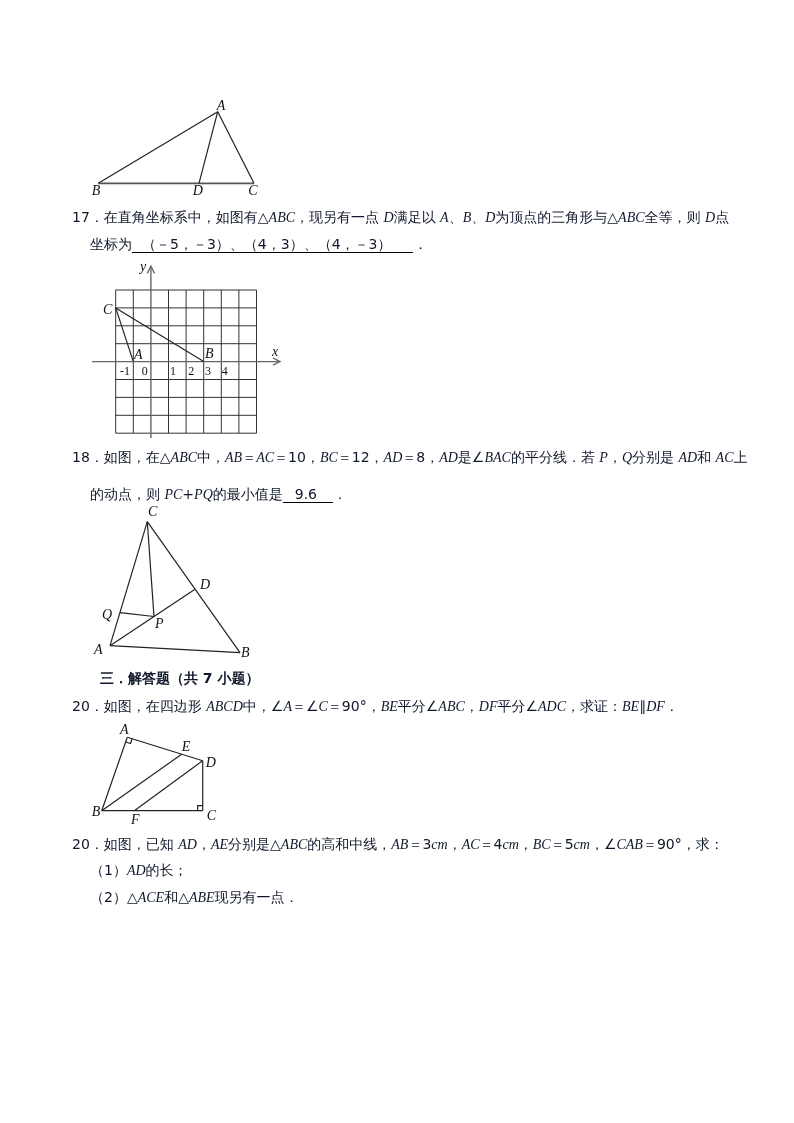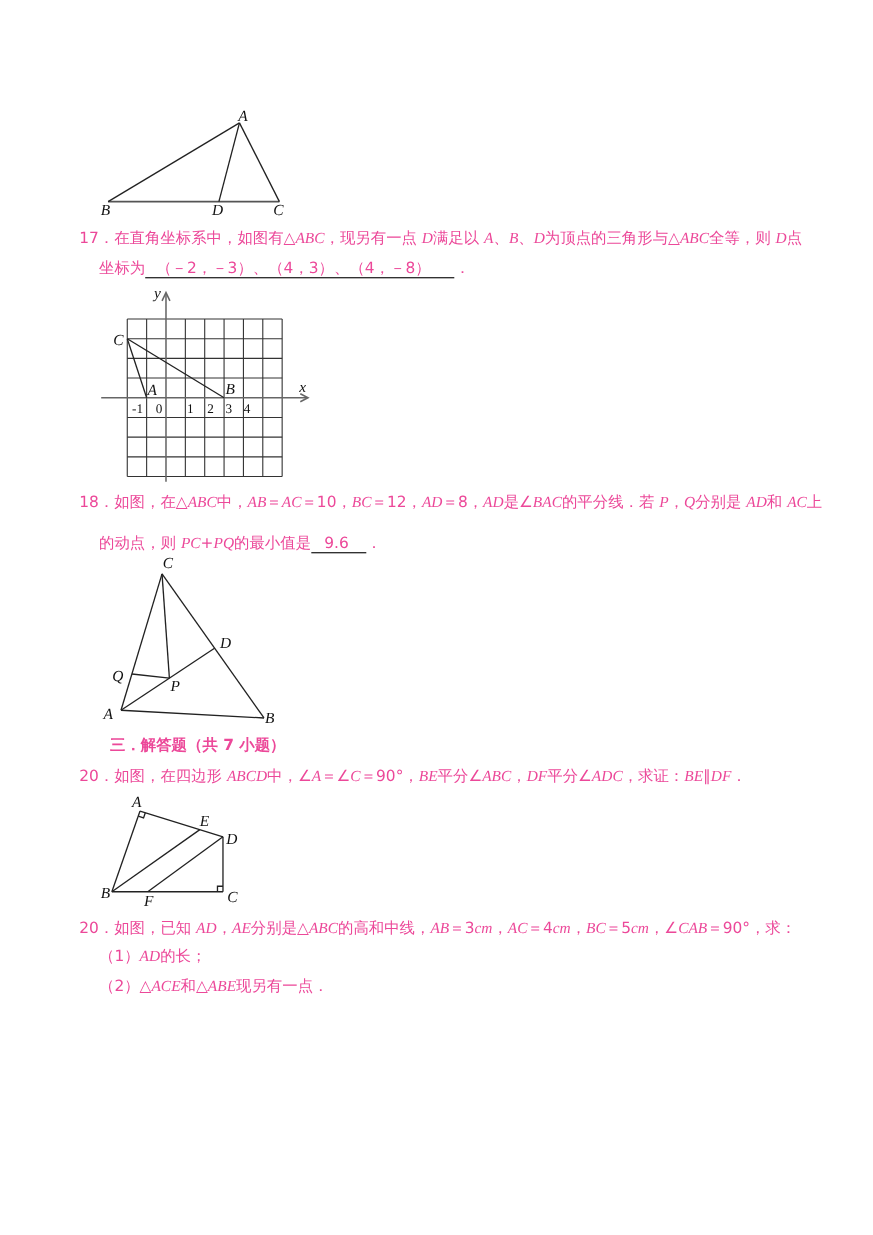--- a/index.html
+++ b/index.html
@@ -1,19 +1,19 @@
 <!DOCTYPE html>
 <html><head>
 <meta charset="utf-8">
 <style>
   html, body { margin: 0; padding: 0; background: #ffffff; }
   body { width: 794px; height: 1123px; position: relative; overflow: hidden;
          font-family: "DejaVu Sans", sans-serif; color: #000; }
   .line { position: absolute; white-space: nowrap; font-size: 14px; line-height: 14px;
-          font-family: "DejaVu Sans", sans-serif; color: #ec4899; }
+          font-family: "DejaVu Sans", sans-serif; color: #0f172a; }
   .v { font-family: "Liberation Serif", serif; font-style: italic; font-size: 14px; }
   .ul { text-underline-offset: 3px; }
   .blank { display: inline-block; border-bottom: 1px solid #000; line-height: 14px; padding-bottom: 1px; }
   .blank17 { padding-left: 10px; padding-right: 22px; }
   .blank18 { padding-left: 12px; padding-right: 16px; }
   .bold { font-weight: bold; margin-left: 28px; }
   svg { position: absolute; overflow: visible; }
   svg line, svg path { stroke: #222; stroke-width: 1.2; fill: none; }
   svg .grid line { stroke: #333; stroke-width: 1; }
   svg .axis { stroke: #666; stroke-width: 1.4; }
@@ -32,21 +32,21 @@
   <text x="131.7" y="10">A</text>
   <text x="6.7" y="95">B</text>
   <text x="107.7" y="95">D</text>
   <text x="163.3" y="95">C</text>
 </svg>
 
 <div class="line" style="left:72px;top:210px">
   <span>17．在直角坐标系中，如图有△</span><span class="v">ABC</span><span>，现另有一点 </span><span class="v">D</span><span>满足以 </span><span class="v">A</span><span>、</span><span class="v">B</span><span>、</span><span class="v">D</span><span>为顶点的三角形与△</span><span class="v">ABC</span><span>全等，则 </span><span class="v">D</span><span>点</span>
 </div>
 <div class="line" style="left:90px;top:237px">
-  <span class="ul">坐标为</span><span class="blank blank17">（－2，－3）、（4，3）、（4，－8）</span><span>．</span>
+  <span class="ul">坐标为</span><span class="blank blank17">（－5，－3）、（4，3）、（4，－3）</span><span>．</span>
 </div>
 
 <svg style="left:85px;top:255px" width="200" height="190">
   <g class="grid">
     <line x1="30.7" y1="35" x2="30.7" y2="178.2"></line>
     <line x1="48.3" y1="35" x2="48.3" y2="178.2"></line>
     <line x1="83.5" y1="35" x2="83.5" y2="178.2"></line>
     <line x1="101.1" y1="35" x2="101.1" y2="178.2"></line>
     <line x1="118.7" y1="35" x2="118.7" y2="178.2"></line>
     <line x1="136.3" y1="35" x2="136.3" y2="178.2"></line>

